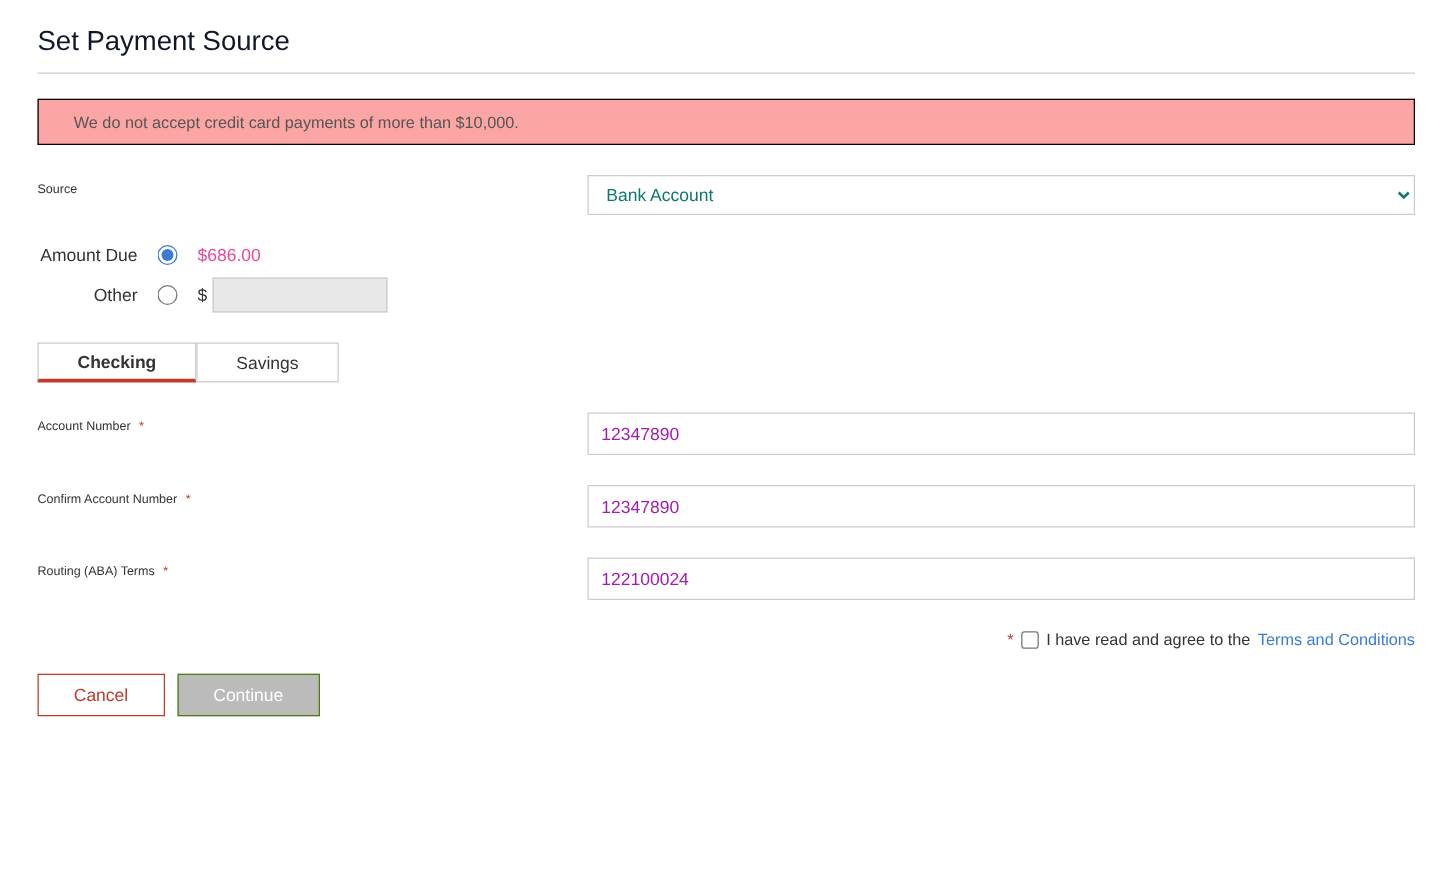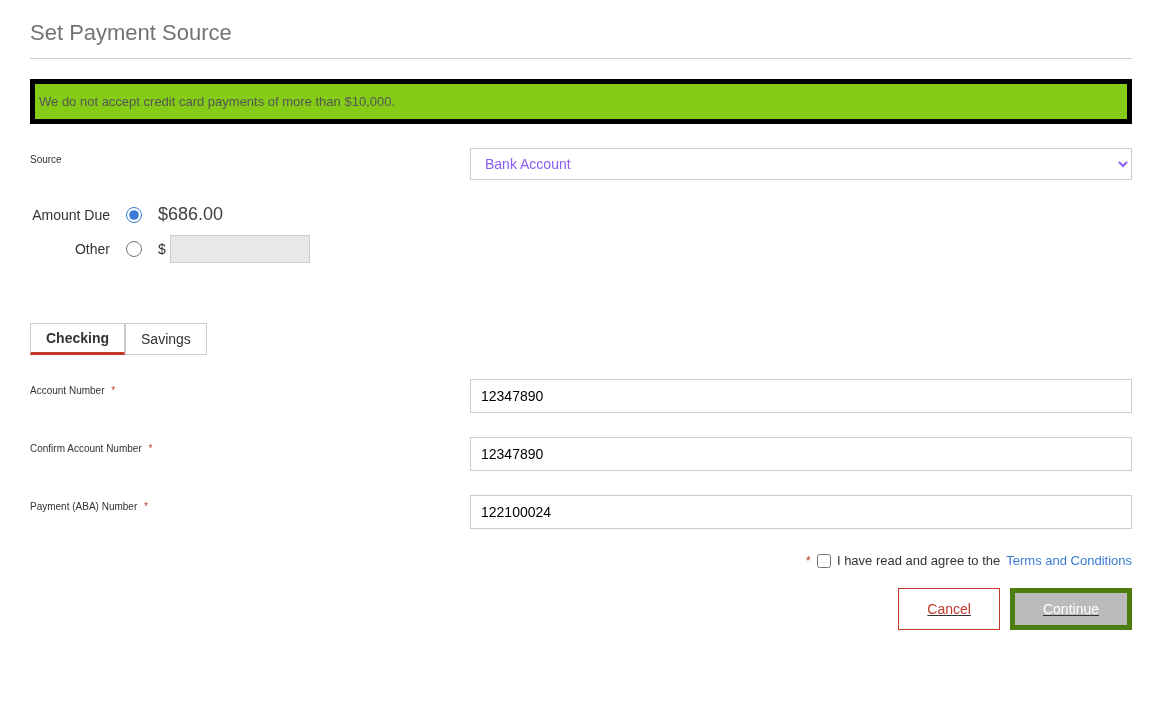--- a/index.html
+++ b/index.html
@@ -7,34 +7,34 @@
       font-family: Arial, sans-serif;
       font-size: 14px;
       color: #333;
       background: #fff;
       padding: 20px 30px;
     }
 
     .page-title {
       font-size: 22px;
       font-weight: normal;
-      color: #737373;
+      color: #0f172a;
       margin-bottom: 12px;
     }
 
     .divider {
       border: none;
       border-top: 1px solid #ccc;
       margin-bottom: 20px;
     }
 
     .notice-banner {
-      background: #84cc16;
-      border: 5px solid #000000;
-      padding: 10px 4px;
+      background: #fca5a5;
+      border: 1px solid #000000;
+      padding: 10px 28px;
       margin-bottom: 24px;
       font-size: 13px;
       color: #555;
     }
 
     .form-row {
       display: flex;
       align-items: flex-start;
       margin-bottom: 24px;
     }
@@ -54,21 +54,21 @@
 
     .form-control-area {
       flex: 1;
     }
 
     select.source-select {
       width: 100%;
       padding: 6px 10px;
       border: 1px solid #ccc;
       font-size: 14px;
-      color: #8b5cf6;
+      color: #0f766e;
       background: #fff;
       appearance: auto;
       cursor: pointer;
     }
 
     .amount-options {
       display: flex;
       flex-direction: column;
       gap: 10px;
     }
@@ -80,22 +80,22 @@
     }
 
     .amount-label {
       width: 80px;
       text-align: right;
       font-size: 14px;
       color: #333;
     }
 
     .amount-value {
-      font-size: 18px;
-      color: #404040;
+      font-size: 14px;
+      color: #ec4899;
     }
 
     .other-input-wrapper {
       display: flex;
       align-items: center;
       gap: 4px;
     }
 
     .other-input-wrapper span {
       font-size: 14px;
@@ -116,47 +116,46 @@
       height: 16px;
       cursor: pointer;
     }
 
     .account-type-tabs {
       display: flex;
       gap: 0;
     }
 
     .tab-btn {
-      padding: 6px 15px;
+      padding: 6px 31px;
       border: 1px solid #ccc;
       background: #fff;
       font-size: 14px;
       cursor: pointer;
       color: #333;
       font-weight: normal;
-      margin-top: 36px;
     }
 
     .tab-btn.active {
       font-weight: bold;
       border-bottom: 3px solid #c0392b;
       color: #333;
     }
 
     .tab-btn:not(.active) {
       border-bottom: 1px solid #ccc;
       text-align: right;
     }
 
     .text-input {
       width: 100%;
       padding: 8px 10px;
       border: 1px solid #ccc;
       font-size: 14px;
-      color: #000000;
+      color: #a21caf;
       background: #fff;
     }
 
     .terms-row {
       display: flex;
       justify-content: flex-end;
       align-items: center;
       margin-bottom: 20px;
       font-size: 13px;
       gap: 6px;
@@ -173,37 +172,35 @@
     }
 
     .terms-row input[type="checkbox"] {
       width: 14px;
       height: 14px;
       cursor: pointer;
     }
 
     .buttons-row {
       display: flex;
-      justify-content: flex-end;
       gap: 10px;
-      text-decoration: underline;
     }
 
     .btn-cancel {
       padding: 8px 28px;
       border: 1px solid #c0392b;
       background: #fff;
       color: #c0392b;
       font-size: 14px;
       cursor: pointer;
     }
 
     .btn-continue {
       padding: 8px 28px;
-      border: 5px solid #4d7c0f;
+      border: 1px solid #4d7c0f;
       background: #bbb;
       color: #fff;
       font-size: 14px;
       cursor: not-allowed;
     }
   </style>
 </head>
 <body>
 
 <h1 class="page-title">Set Payment Source</h1>
@@ -272,21 +269,21 @@
     <span>Confirm Account Number</span>
     <span class="required">*</span>
   </div>
   <div class="form-control-area">
     <input type="text" class="text-input" value="12347890" style="">
   </div>
 </div>
 
 <div class="form-row">
   <div class="form-label">
-    <span>Payment (ABA) Number</span>
+    <span>Routing (ABA) Terms</span>
     <span class="required">*</span>
   </div>
   <div class="form-control-area">
     <input type="text" class="text-input" value="122100024" style="">
   </div>
 </div>
 
 <div class="terms-row">
   <span class="required-star">*</span>
   <input type="checkbox" style="">

